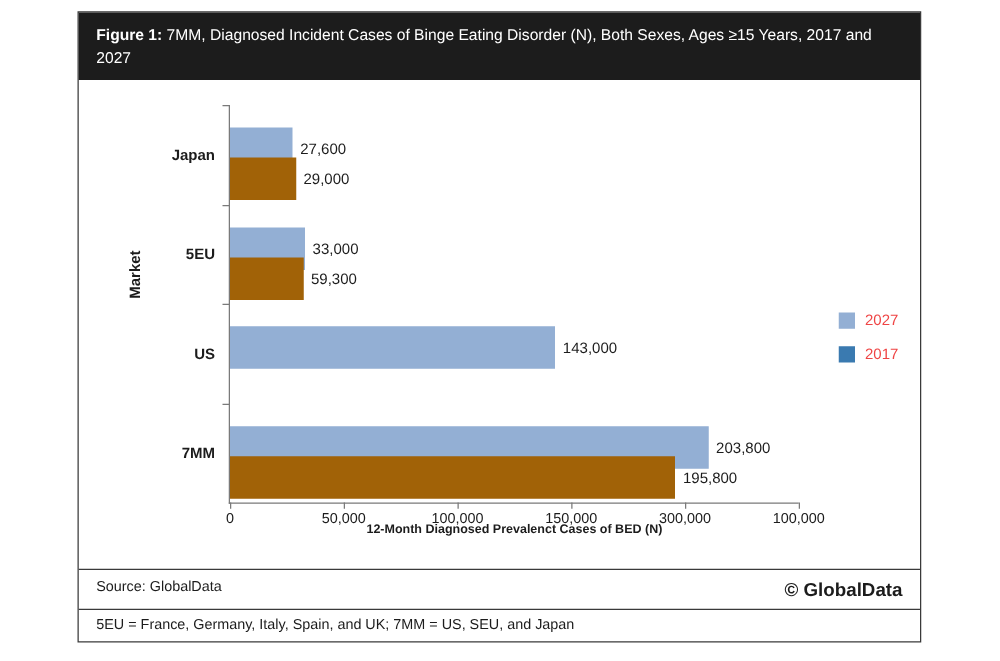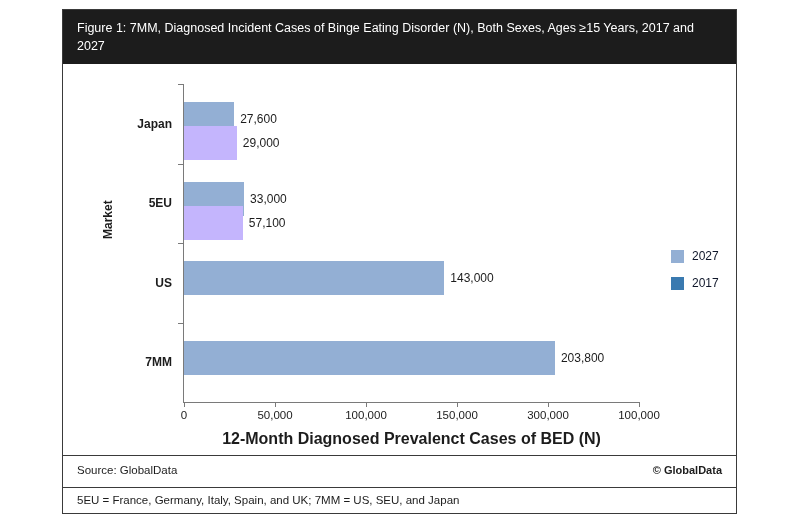--- a/index.html
+++ b/index.html
@@ -32,21 +32,21 @@
     width: 100%;
     min-height: 54px;
     background: #1c1c1c;
     color: #ffffff;
     box-sizing: border-box;
     padding: 9px 14px 9px 14px;
     font-size: 12.5px;
     line-height: 1.45;
   }
   .figure-header .fignum {
-    font-weight: normal;
+    font-weight: bold;
     text-align: center;
   }
   .chart-area {
     position: absolute;
     left: 0;
     top: 54px;
     width: 100%;
     height: 391px;
     box-sizing: border-box;
   }
@@ -85,21 +85,21 @@
     height: 26px;
     box-sizing: border-box;
     padding: 6px 14px;
     font-size: 11.5px;
     color: #1c1c1c;
   }
   .footer-right {
     position: absolute;
     right: 14px;
     top: 8px;
-    font-size: 11px;
+    font-size: 15px;
     font-weight: bold;
     color: #1c1c1c;
   }
 
   
   .plot {
     position: absolute;
     left: 120px;   
     top: 20px;
     width: 455px;
@@ -131,21 +131,21 @@
     left: -6px;
     width: 6px;
     height: 1px;
     background: #7a7a7a;
   }
   .bar {
     position: absolute;
     height: 34px;
   }
   .bar.y2027 { background: #93afd4; }
-  .bar.y2017 { background: #c4b5fd; }
+  .bar.y2017 { background: #a16207; }
   .bar-label {
     position: absolute;
     left: 100%;
     top: 50%;
     transform: translateY(-50%);
     margin-left: 6px;
     font-size: 12px;
     color: #1c1c1c;
     white-space: nowrap;
   }
@@ -161,45 +161,45 @@
     top: 100%;
     margin-top: 7px;
     font-size: 11.5px;
     color: #1c1c1c;
     transform: translateX(-50%);
     white-space: nowrap;
   }
   .x-title {
     position: absolute;
     top: 100%;
-    margin-top: 28px;
+    margin-top: 16px;
     left: 50%;
     transform: translateX(-50%);
-    font-size: 16px;
+    font-size: 10px;
     font-weight: bold;
     color: #1c1c1c;
     white-space: nowrap;
   }
   .y-title {
     position: absolute;
     left: 38px;
     top: 175px;
     font-size: 12px;
     font-weight: bold;
     color: #1c1c1c;
     transform: rotate(-90deg);
     transform-origin: left top;
     white-space: nowrap;
   }
   .legend {
     position: absolute;
     left: 608px;
     top: 185px;
     font-size: 12px;
-    color: #0f172a;
+    color: #ef4444;
   }
   .legend-item {
     display: flex;
     align-items: center;
     margin-bottom: 13px;
   }
   .legend-swatch {
     width: 13px;
     height: 13px;
     margin-right: 8px;
@@ -233,37 +233,40 @@
           </div>
         </div>
 
         <div class="group" style="top:79.5px;">
           <div class="tickmark" style="top:0px;"></div>
           <div class="grp-label">5EU</div>
           <div class="bar y2027" style="left:0; top:18px; width:60.1px;">
             <span class="bar-label">33,000</span>
           </div>
           <div class="bar y2017" style="left:0; top:42px; width:58.8px;">
-            <span class="bar-label">57,100</span>
+            <span class="bar-label">59,300</span>
           </div>
         </div>
 
         <div class="group" style="top:159px;">
           <div class="tickmark" style="top:0px;"></div>
           <div class="grp-label">US</div>
           <div class="bar y2027" style="left:0; top:18px; width:260.3px;">
             <span class="bar-label">143,000</span>
           </div>
         </div>
 
         <div class="group" style="top:238.5px;">
           <div class="tickmark" style="top:0px;"></div>
           <div class="grp-label">7MM</div>
-          <div class="bar y2027" style="left:0; top:18px; width:370.9px;">
+          <div class="bar y2027" style="left:0; top:18px; width:370.9px;padding-left:12px;">
             <span class="bar-label">203,800</span>
+          </div>
+          <div class="bar y2017" style="left:0; top:42px; width:356.4px;">
+            <span class="bar-label">195,800</span>
           </div>
         </div>
 
         <div class="xtick" style="left:0px;"></div>
         <div class="xtick" style="left:91px;"></div>
         <div class="xtick" style="left:182px;"></div>
         <div class="xtick" style="left:273px;"></div>
         <div class="xtick" style="left:364px;"></div>
         <div class="xtick" style="left:455px;"></div>
 

